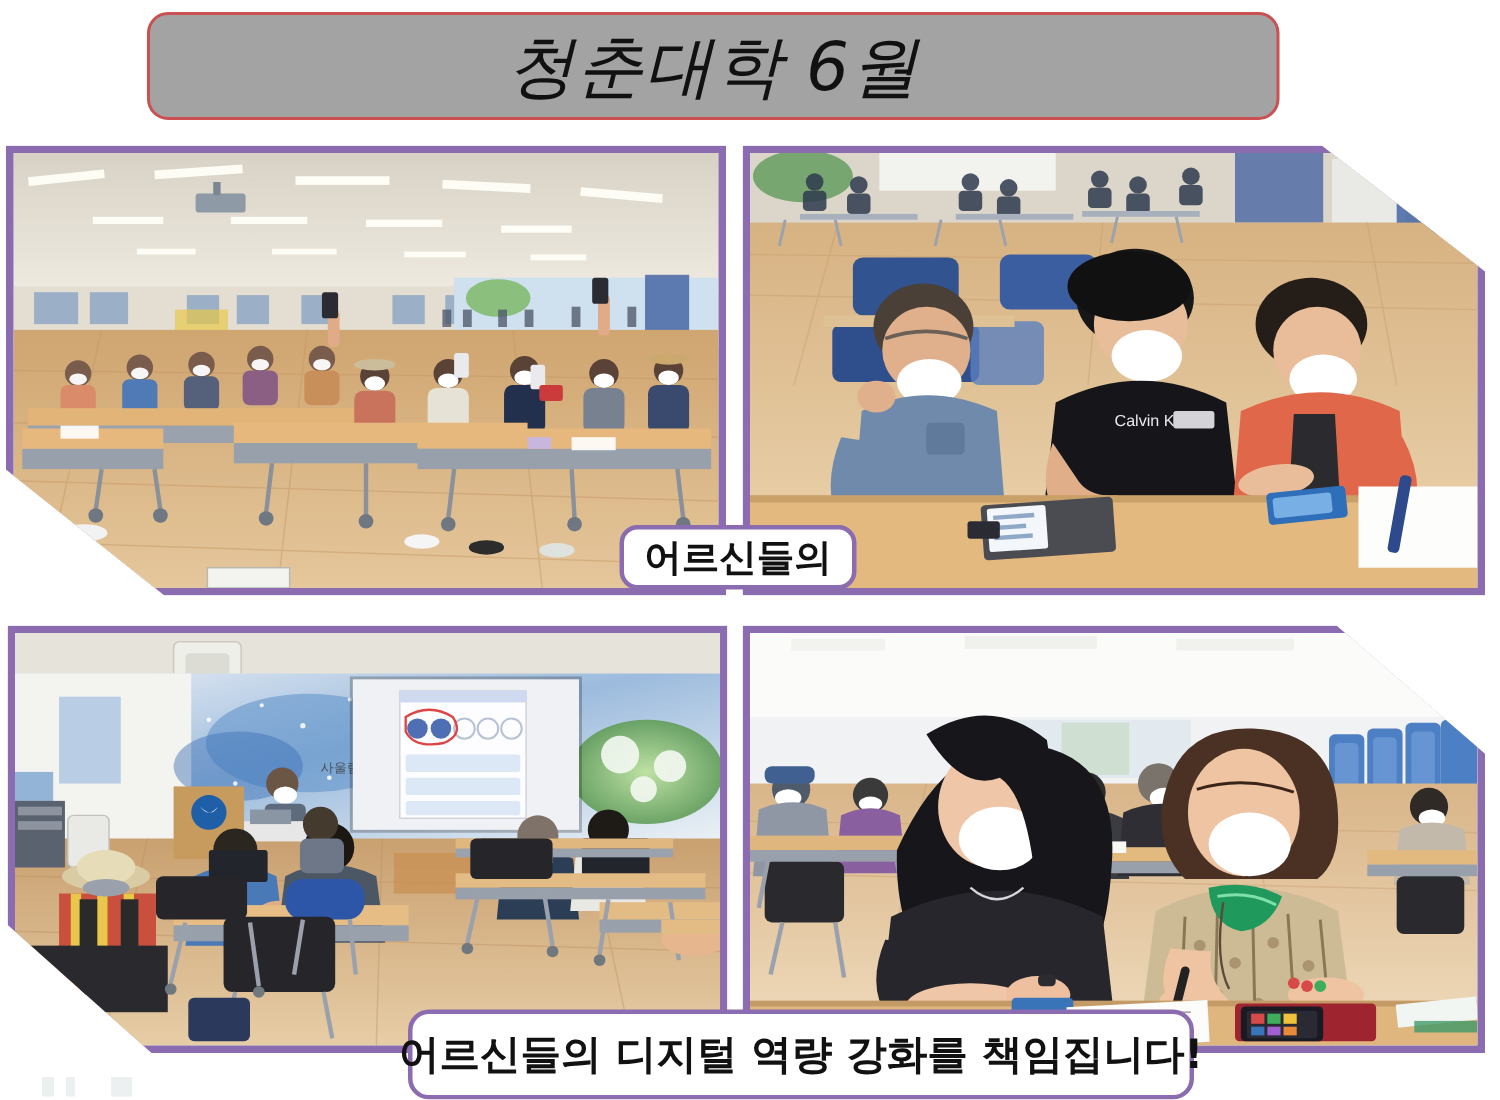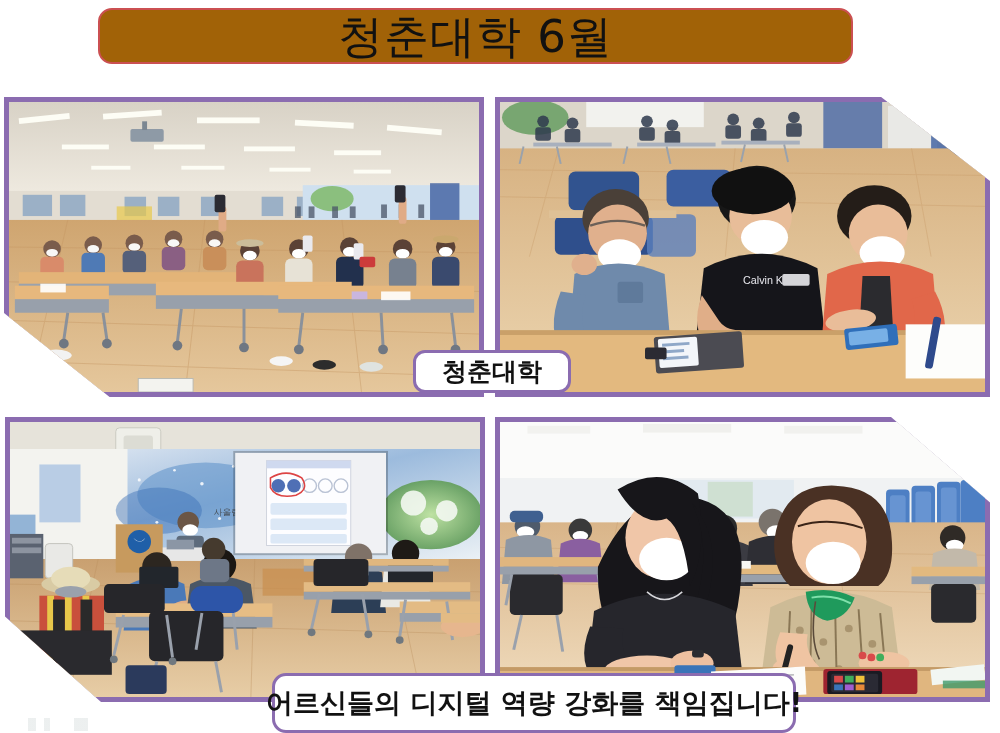--- a/index.html
+++ b/index.html
@@ -1,24 +1,24 @@
 <!DOCTYPE html>
 <html style="--title-border: #CB5052; --callout-border: #8B6CB0;"><head>
 <meta charset="utf-8">
 <style>
   * { box-sizing: border-box; margin:0; padding:0; }
   html,body { width:1000px; height:733px; background:#ffffff; }
   body { font-family:"Liberation Sans", sans-serif; position:relative; overflow:hidden; }
 
   
   #title-banner{
-    position:absolute; left:98px; top:8px; width:755px; height:56px;
+    position:absolute; left:98px; top:8px; width:755px; height:72px;
     border:2.5px solid var(--title-border,#CB5052);
-    border-radius:14px; background:#a16207;
-    display:flex; align-items:center; justify-content:center;
+    border-radius:14px; background:#a3a3a3;
+    display:flex; align-items:center; justify-content:center;font-style:italic;
   }
   #title-text{
     font-family:"DejaVu Sans", sans-serif;
     font-size:45px; font-weight:400; color:#111; letter-spacing:1px;
     line-height:1; white-space:nowrap;
   }
 
   
   .photo-frame{
     position:absolute; overflow:hidden;
@@ -701,20 +701,20 @@
       <rect x="44" y="264" width="22" height="21" rx="3" fill="#d8544c"></rect>
       <rect x="44" y="262" width="22" height="6" rx="2" fill="#f0f0ee"></rect>
 
       <rect x="440" y="254" width="55" height="16" fill="#f2f6f2" transform="rotate(-6 467 262)"></rect>
       <rect x="452" y="268" width="43" height="8" fill="#3f9a6a" opacity=".8"></rect>
     </svg>
   </div>
 </div>
 
 <div class="callout" id="label-smartphone">
-  <span>청춘대학</span>
+  <span>어르신들의</span>
 </div>
 
 <div class="callout" id="caption-bottom">
   <span>어르신들의 디지털 역량 강화를 책임집니다!</span>
 </div>
 
 <div id="corner-artifact"></div>
 
 </body></html>

